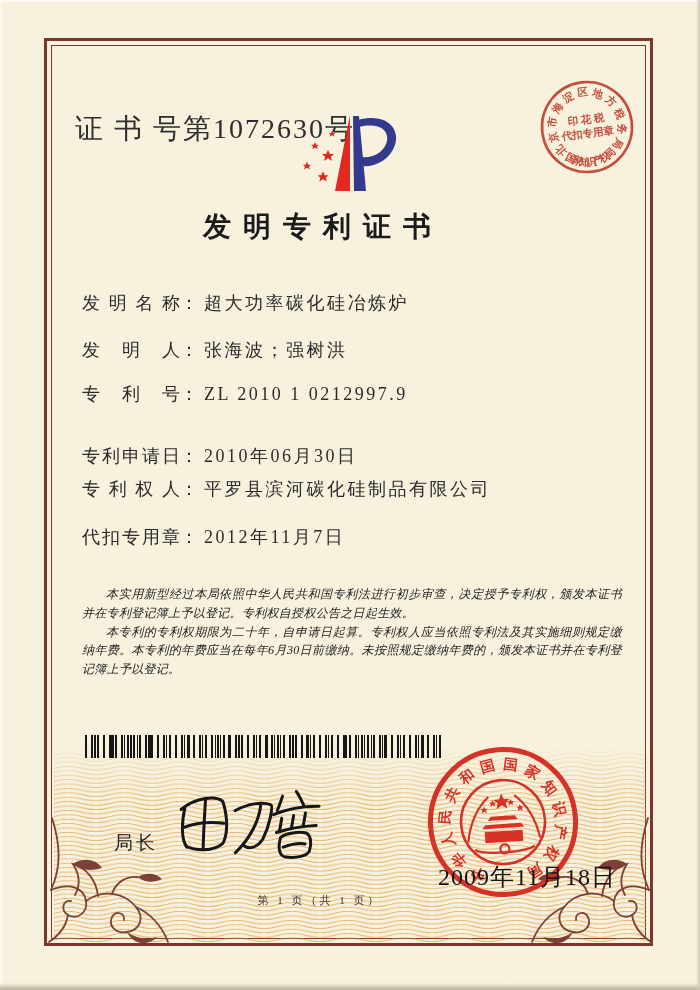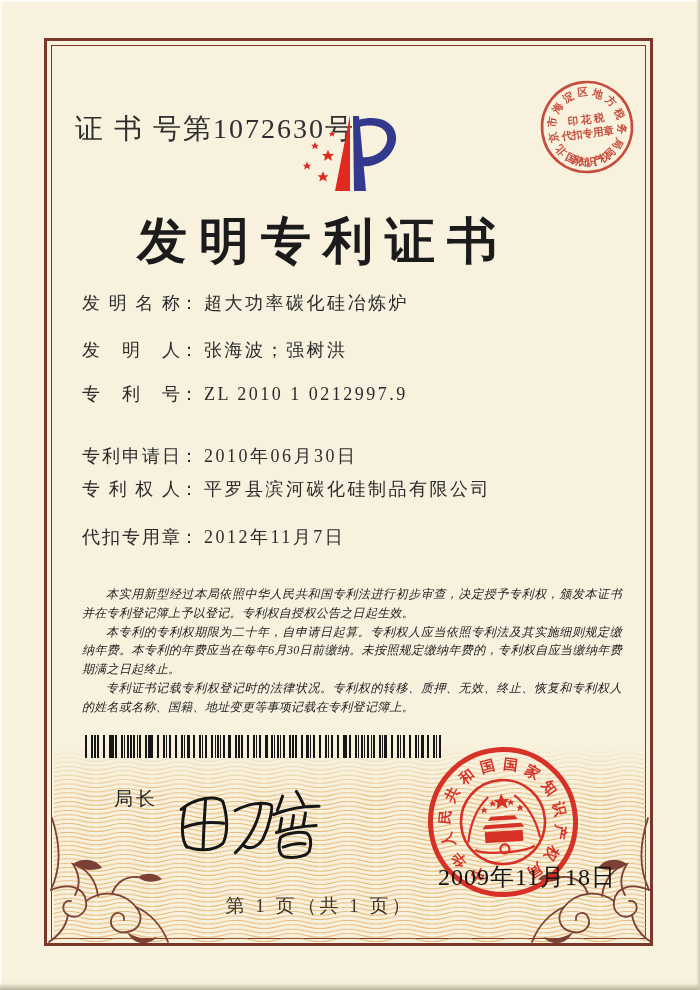--- a/index.html
+++ b/index.html
@@ -11,21 +11,21 @@
   .edge-right{position:absolute;right:0;top:0;bottom:0;width:4px;background:linear-gradient(270deg,#cfc9b4,rgba(0,0,0,0));}
 
   .border-outer{position:absolute;left:44px;top:38px;width:609px;height:908px;box-sizing:border-box;
                 border:3px solid var(--border-brown,#7a372a);}
   .border-inner{position:absolute;inset:4px;border:1px solid var(--border-brown,#7a372a);}
 
   .cert-no{position:absolute;left:75px;top:110px;font-size:28px;letter-spacing:2px;color:#2e2e2e;}
 
   .logo{position:absolute;left:295px;top:93px;width:108px;height:108px;}
 
-  .title{position:absolute;left:44px;top:208px;width:546px;text-align:center;font-size:50px;font-weight:600;
+  .title{position:absolute;left:44px;top:208px;width:546px;text-align:center;font-size:28px;font-weight:600;
          letter-spacing:12px;text-indent:12px;color:#1b1b1b;}
 
   .fields{position:absolute;left:82px;top:0;width:560px;}
   .frow{position:absolute;left:0;white-space:nowrap;font-size:18px;color:#2b2b2b;}
   .flabel{display:inline-block;width:98px;text-align:justify;text-align-last:justify;text-justify:inter-character;vertical-align:bottom;}
   .fcolon{display:inline-block;margin-right:6px;}
   .fvalue{letter-spacing:2.5px;}
   .r1{top:291px;} .r2{top:338px;} .r3{top:382px;} .r4{top:428px;margin-top:16px;} .r5{top:477px;} .r6{top:525px;}
 
   .body-text{position:absolute;left:82px;top:585px;width:540px;font-size:12px;line-height:18.8px;
@@ -39,30 +39,30 @@
         repeating-linear-gradient(90deg,#161616 0 1px,rgba(0,0,0,0) 1px 13px);}
 
   .waves{position:absolute;left:54px;top:744px;width:592px;height:198px;opacity:.8;
          -webkit-mask-image:linear-gradient(rgba(0,0,0,0),#000 55px);
          mask-image:linear-gradient(rgba(0,0,0,0),#000 55px);}
 
   .flourish{position:absolute;width:132px;height:128px;bottom:46px;}
   .flourish.fl-left{left:46px;}
   .flourish.fl-right{right:46px;transform:scaleX(-1);}
 
-  .sig-title{position:absolute;left:114px;top:786px;font-size:19px;letter-spacing:3px;color:#222;}
+  .sig-title{position:absolute;left:114px;top:830px;font-size:19px;letter-spacing:3px;color:#222;}
   .sig-svg{position:absolute;left:172px;top:786px;width:152px;height:78px;transform:rotate(-3deg);}
 
   .tax-stamp{position:absolute;left:534px;top:74px;width:106px;height:106px;color:var(--stamp-red,#c2402e);
              transform:rotate(-7deg);opacity:.92;}
   .sipo-seal{position:absolute;left:423px;top:742px;width:160px;height:160px;color:var(--accent-red,#d6281e);
              transform:rotate(-4deg);opacity:.95;}
   .issue-date{position:absolute;left:438px;top:861px;font-size:24px;letter-spacing:1px;color:#141414;}
 
-  .page-footer{position:absolute;left:44px;top:893px;width:551px;text-align:center;font-size:19px;
+  .page-footer{position:absolute;left:44px;top:893px;width:551px;text-align:center;font-size:11px;
                letter-spacing:3px;color:#40352a;}
   svg text{font-family:"Liberation Serif","DejaVu Serif",serif;}
 </style>
 </head>
 <body>
 
 <div id="page">
   <div class="edge-top"></div>
   <div class="edge-left"></div>
 
@@ -180,22 +180,21 @@
     <div class="frow r5">
       <span class="flabel">专利权人</span><span class="fcolon">：</span><span class="fvalue">平罗县滨河碳化硅制品有限公司</span>
     </div>
     <div class="frow r6">
       <span class="flabel">代扣专用章</span><span class="fcolon">：</span><span class="fvalue">2012年11月7日</span>
     </div>
   </div>
 
   <div class="body-text">
     <p>本实用新型经过本局依照中华人民共和国专利法进行初步审查，决定授予专利权，颁发本证书并在专利登记簿上予以登记。专利权自授权公告之日起生效。</p>
-    <p>本专利的专利权期限为二十年，自申请日起算。专利权人应当依照专利法及其实施细则规定缴纳年费。本专利的年费应当在每年6月30日前缴纳。未按照规定缴纳年费的，专利权自应当缴纳年费期满之日起终止。</p>
-    <p>专利证书记载专利权登记时的法律状况。专利权的转移、质押、无效、终止、恢复和专利权人的姓名或名称、国籍、地址变更等事项记载在专利登记簿上。</p>
+    <p>本专利的专利权期限为二十年，自申请日起算。专利权人应当依照专利法及其实施细则规定缴纳年费。本专利的年费应当在每年6月30日前缴纳。未按照规定缴纳年费的，颁发本证书并在专利登记簿上予以登记。</p>
   </div>
 
   <div class="barcode"></div>
 
   <div class="sig-title">局长</div>
   <svg class="sig-svg" viewBox="0 0 152 78">
     <title>田力普</title>
     <g stroke="#161616" fill="none" stroke-width="3" stroke-linecap="round" stroke-linejoin="round">
       <path d="M14,18 C10,32 8,50 14,58"></path>
       <path d="M10,20 C26,8 46,8 52,14 C56,28 56,46 50,56 C40,64 22,62 13,57"></path>

